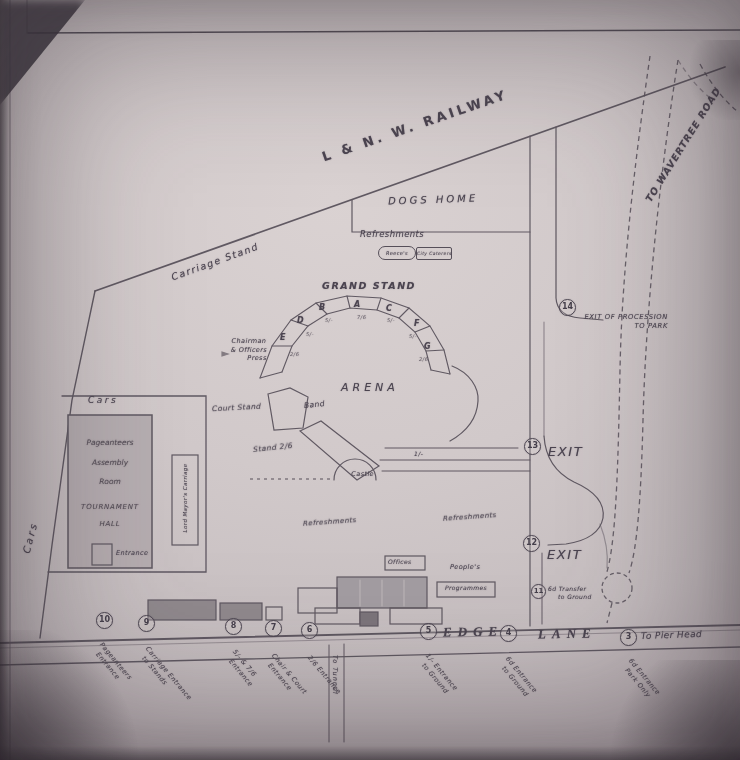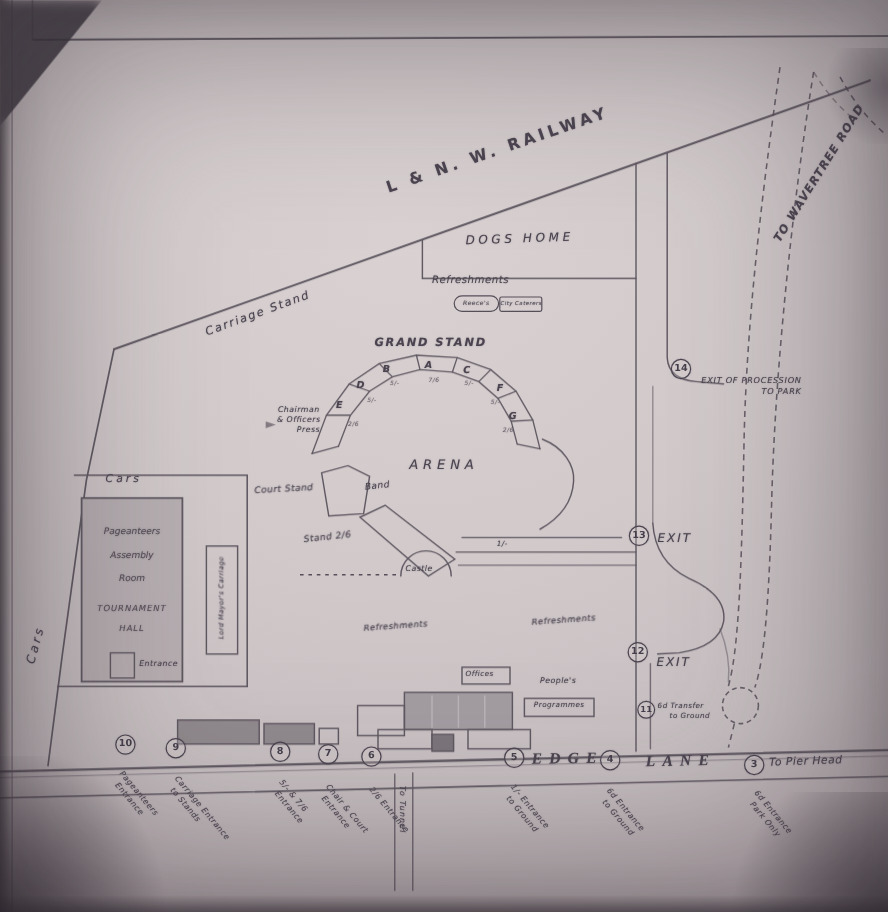--- a/index.html
+++ b/index.html
@@ -15,21 +15,21 @@
     letter-spacing:7px;word-spacing:16px;color:#342f3a;
     text-shadow:.6px .4px 0 rgba(140,60,60,.35), -.6px -.2px 0 rgba(55,60,130,.3), 0 0 1px rgba(52,47,58,.4)}
   .num{position:absolute;width:15px;height:15px;border:1.4px solid #4b4450;border-radius:50%;
     font:700 8px/14px "DejaVu Sans",sans-serif;font-style:normal;text-align:center;color:#453f4b;
     background:rgba(215,207,208,.25);box-shadow:0 0 1px rgba(75,68,80,.5)}
   .num.sm{width:13px;height:13px;font-size:7px;line-height:12px}
   .ent{position:absolute;transform:rotate(50deg);transform-origin:0 0;
     font:italic 6.5px/8.5px "DejaVu Sans",sans-serif;color:#4e4752;white-space:nowrap;
     letter-spacing:.5px;text-shadow:0 0 1px rgba(78,71,82,.55)}
   .ent .i2{margin-left:5px}
-  .exit{font-size:10px;letter-spacing:1.6px}
+  .exit{font-size:13px;letter-spacing:1.6px}
   .bld{position:absolute;left:70px;width:80px;text-align:center;font-style:italic;
     color:#564f58;text-shadow:0 0 1.4px rgba(86,79,88,.6)}
   .art{position:absolute;pointer-events:none}
   #vig{position:absolute;inset:0;pointer-events:none;
     box-shadow:inset 0 0 150px 28px rgba(62,53,61,.5), inset 0 0 40px 6px rgba(62,53,61,.22)}
 </style>
 </head>
 <body>
 
 <div id="photo">
@@ -111,21 +111,21 @@
 
   <div class="lbl" style="left:300px;top:118px;width:230px;text-align:center;transform:rotate(-19deg);font-size:13px;letter-spacing:3.5px;font-weight:600;font-style:normal">L &amp; N. W. RAILWAY</div>
   <div class="lbl" style="left:613px;top:139px;width:140px;text-align:center;transform:rotate(-58deg);font-size:9.5px;letter-spacing:1px;font-weight:700">TO WAVERTREE ROAD</div>
   <div class="lbl" style="left:156px;top:256px;width:118px;text-align:center;transform:rotate(-20deg);font-size:9.5px;letter-spacing:1.5px">Carriage Stand</div>
   <div class="lbl" style="left:388px;top:194px;font-size:10px;letter-spacing:3px;transform:rotate(-2deg)">DOGS HOME</div>
 
   <div class="lbl" style="left:360px;top:229px;font-size:8.5px">Refreshments</div>
   <div class="lbl" style="left:378px;top:246px;width:36px;height:12px;border:1px solid #564f59;border-radius:7px;font-size:5px;text-align:center;line-height:12px;filter:blur(.4px)">Reece's</div>
   <div class="lbl" style="left:416px;top:247px;width:34px;height:11px;border:1px solid #564f59;border-radius:2px;font-size:4.5px;text-align:center;line-height:11px;filter:blur(.45px)">City Caterers</div>
 
-  <div class="lbl" style="left:312px;top:280px;width:104px;text-align:left;font-size:9.5px;letter-spacing:1.5px;font-weight:700">GRAND STAND</div>
+  <div class="lbl" style="left:312px;top:280px;width:104px;text-align:right;font-size:9.5px;letter-spacing:1.5px;font-weight:700">GRAND STAND</div>
 
   <div class="lbl" style="left:280px;top:333px;font-size:8px;font-weight:700">E</div>
   <div class="lbl" style="left:297px;top:316px;font-size:8px;font-weight:700">D</div>
   <div class="lbl" style="left:319px;top:303px;font-size:8px;font-weight:700">B</div>
   <div class="lbl" style="left:354px;top:300px;font-size:8px;font-weight:700">A</div>
   <div class="lbl" style="left:386px;top:304px;font-size:8px;font-weight:700">C</div>
   <div class="lbl" style="left:414px;top:319px;font-size:8px;font-weight:700">F</div>
   <div class="lbl" style="left:424px;top:342px;font-size:8px;font-weight:700">G</div>
   <div class="lbl" style="left:290px;top:351px;font-size:5px;opacity:.75">2/6</div>
   <div class="lbl" style="left:306px;top:331px;font-size:5px;opacity:.75">5/-</div>
@@ -138,21 +138,21 @@
   <div class="lbl" style="left:218px;top:337px;width:62px;text-align:center;font-size:6.5px;line-height:8.5px;white-space:normal">
     <div>Chairman</div>
     <div>&amp; Officers</div>
     <div style="margin-left:16px">Press</div>
   </div>
 
   <div class="lbl" style="left:341px;top:381px;font-size:11px;letter-spacing:4px">ARENA</div>
   <div class="lbl" style="left:212px;top:403px;font-size:7.5px;transform:rotate(-3deg);filter:blur(.25px)">Court Stand</div>
   <div class="lbl" style="left:304px;top:400px;font-size:7.5px;transform:rotate(-6deg)">Band</div>
   <div class="lbl" style="left:253px;top:443px;font-size:7.5px;transform:rotate(-6deg);filter:blur(.25px)">Stand 2/6</div>
-  <div class="lbl" style="left:338px;top:470px;width:36px;text-align:left;font-size:6.5px">Castle</div>
+  <div class="lbl" style="left:338px;top:470px;width:36px;text-align:right;font-size:6.5px">Castle</div>
   <div class="lbl" style="left:414px;top:450px;font-size:6px">1/-</div>
 
   <div class="lbl" style="left:88px;top:395px;font-size:9px;letter-spacing:2.5px">Cars</div>
   <div class="lbl" style="left:14px;top:532px;font-size:10px;letter-spacing:2.5px;transform:rotate(-75deg)">Cars</div>
   <div class="bld" style="top:438px;font-size:7.5px">Pageanteers</div>
   <div class="bld" style="top:458px;font-size:7.5px">Assembly</div>
   <div class="bld" style="top:477px;font-size:7.5px">Room</div>
   <div class="bld" style="top:503px;font-size:7px;letter-spacing:.8px">TOURNAMENT</div>
   <div class="bld" style="top:520px;font-size:7px;letter-spacing:.8px">HALL</div>
   <div class="lbl" style="left:116px;top:549px;font-size:6.5px;filter:blur(.3px)">Entrance</div>

